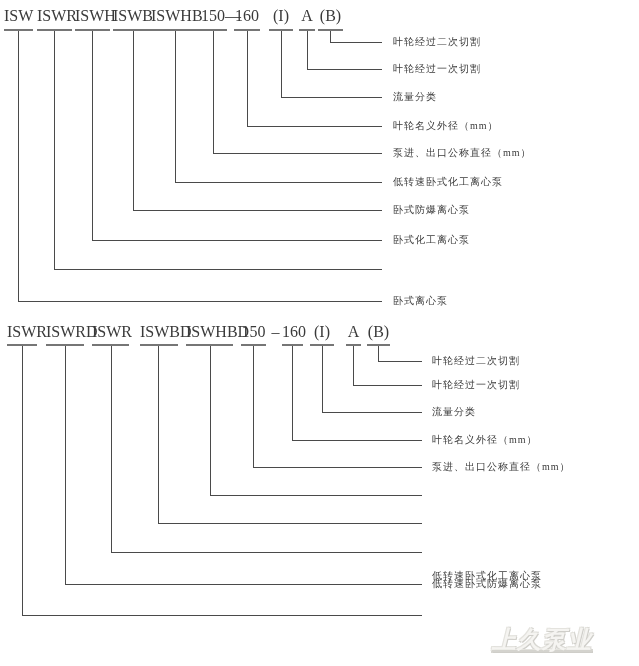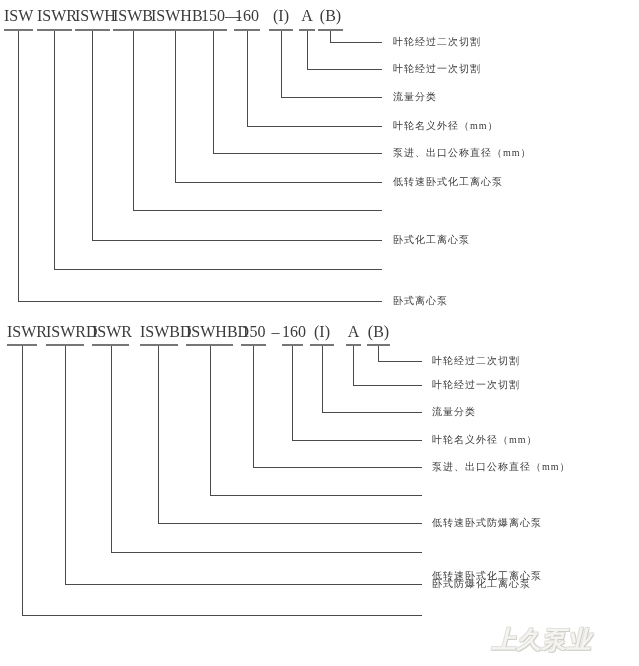--- a/index.html
+++ b/index.html
@@ -56,20 +56,21 @@
     line-height:28px;
     font-weight:bold;
     font-style:italic;
     letter-spacing:1px;
     color:#f5f4f1;
     text-shadow:
       1px 1px 0 #cfcec9,
      -1px -1px 0 #e4e3de,
       1px -1px 0 #d8d7d2,
      -1px  1px 0 #d8d7d2;
+    text-decoration:underline;
     text-decoration-color:#d4d3ce;
     white-space:nowrap;
   }
 </style>
 </head>
 <body>
 
 <div id="stage">
   <div id="diag0" class="diagram">
       <span class="token" style="left: 4px; top: 7px; width: 29px;">ISW</span>
@@ -106,20 +107,21 @@
       <div class="hline" style="left: 247px; top: 126px; width: 135px;"></div>
       <span class="lbl" style="left: 393px; top: 116px;">叶轮名义外径（mm）</span>
       <div class="vline" style="left: 213px; top: 31px; height: 123px;"></div>
       <div class="hline" style="left: 213px; top: 153px; width: 169px;"></div>
       <span class="lbl" style="left: 393px; top: 143px;">泵进、出口公称直径（mm）</span>
       <div class="vline" style="left: 175px; top: 31px; height: 152px;"></div>
       <div class="hline" style="left: 175px; top: 182px; width: 207px;"></div>
       <span class="lbl" style="left: 393px; top: 172px;">低转速卧式化工离心泵</span>
       <div class="vline" style="left: 133px; top: 31px; height: 180px;"></div>
       <div class="hline" style="left: 133px; top: 210px; width: 249px;"></div>
+      <span class="lbl" style="left: 393px; top: 200px;">卧式防爆离心泵</span>
       <div class="vline" style="left: 92px; top: 31px; height: 210px;"></div>
       <div class="hline" style="left: 92px; top: 240px; width: 290px;"></div>
       <span class="lbl" style="left: 393px; top: 230px;">卧式化工离心泵</span>
       <div class="vline" style="left: 54px; top: 31px; height: 239px;"></div>
       <div class="hline" style="left: 54px; top: 269px; width: 328px;"></div>
       <div class="vline" style="left: 18px; top: 31px; height: 271px;"></div>
       <div class="hline" style="left: 18px; top: 301px; width: 364px;"></div>
       <span class="lbl" style="left: 393px; top: 291px;">卧式离心泵</span>
     </div>
   <div id="diag1" class="diagram">
@@ -156,24 +158,23 @@
       <div class="vline" style="left: 292px; top: 346px; height: 95px;"></div>
       <div class="hline" style="left: 292px; top: 440px; width: 130px;"></div>
       <span class="lbl" style="left: 432px; top: 430px;">叶轮名义外径（mm）</span>
       <div class="vline" style="left: 253px; top: 346px; height: 122px;"></div>
       <div class="hline" style="left: 253px; top: 467px; width: 169px;"></div>
       <span class="lbl" style="left: 432px; top: 457px;">泵进、出口公称直径（mm）</span>
       <div class="vline" style="left: 210px; top: 346px; height: 150px;"></div>
       <div class="hline" style="left: 210px; top: 495px; width: 212px;"></div>
       <div class="vline" style="left: 158px; top: 346px; height: 178px;"></div>
       <div class="hline" style="left: 158px; top: 523px; width: 264px;"></div>
-      <span class="lbl" style="left: 432px; top: 513px;">低转速卧式防爆离心泵</span>
       <div class="vline" style="left: 111px; top: 346px; height: 207px;"></div>
       <div class="hline" style="left: 111px; top: 552px; width: 311px;"></div>
       <span class="lbl" style="left: 432px; top: 566px;">低转速卧式化工离心泵</span>
       <div class="vline" style="left: 65px; top: 346px; height: 239px;"></div>
       <div class="hline" style="left: 65px; top: 584px; width: 357px;"></div>
-      <span class="lbl" style="left: 432px; top: 574px;">卧式防爆化工离心泵</span>
+      <span class="lbl" style="left: 432px; top: 574px;">低转速卧式防爆离心泵</span>
       <div class="vline" style="left: 22px; top: 346px; height: 270px;"></div>
       <div class="hline" style="left: 22px; top: 615px; width: 400px;"></div>
     </div>
   <div class="watermark">上久泵业</div>
 </div>
 
 </body></html>

